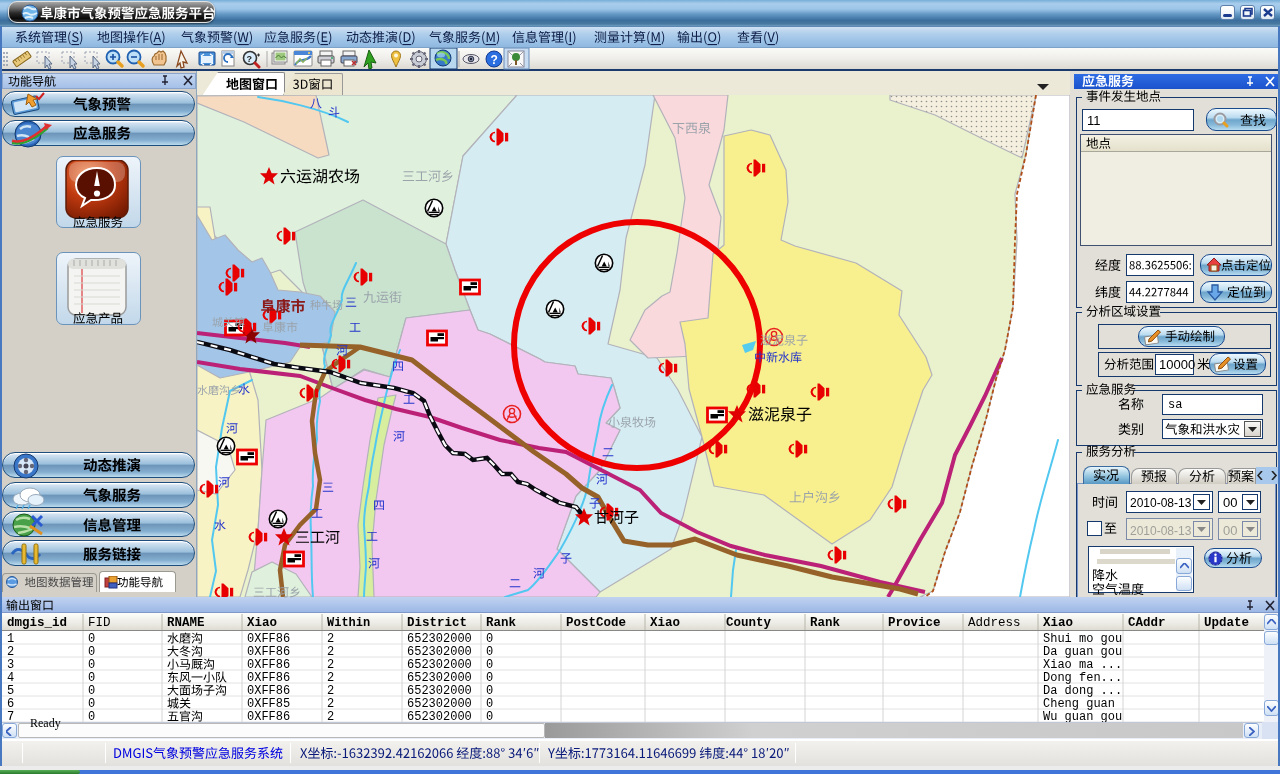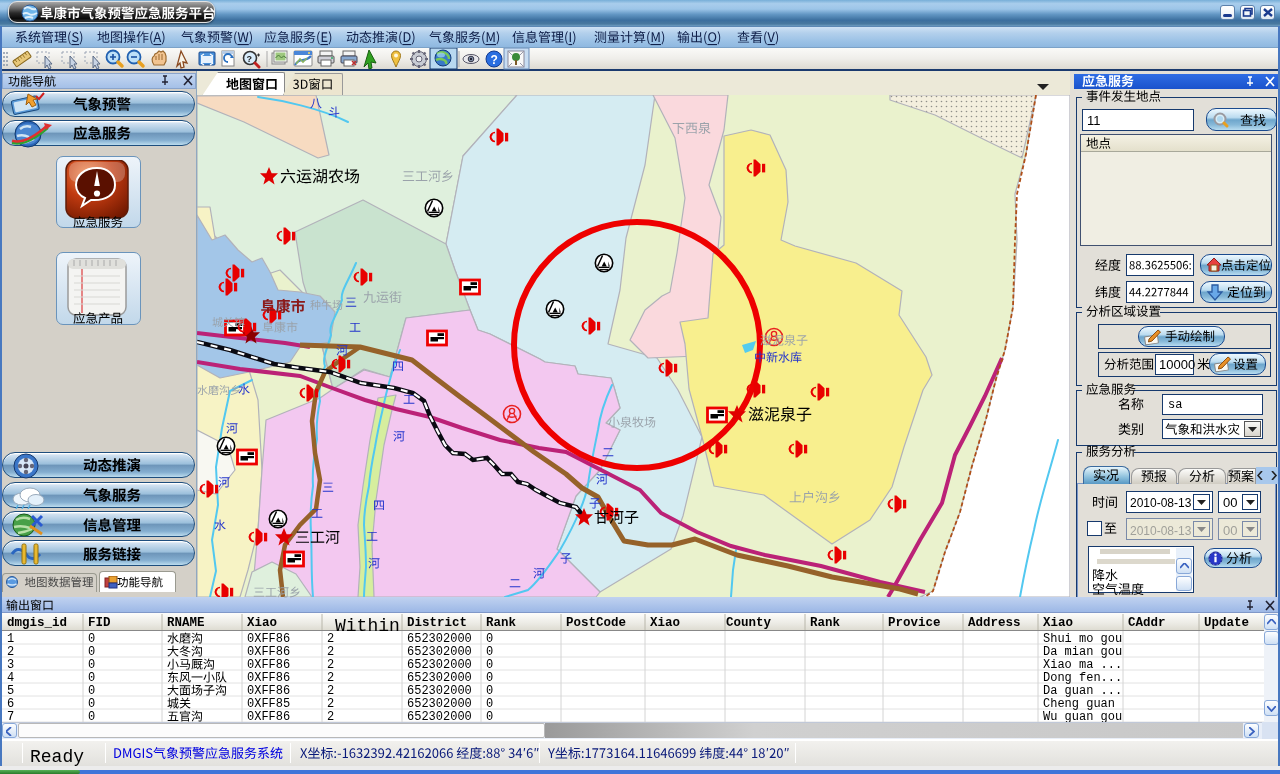--- a/index.html
+++ b/index.html
@@ -497,70 +497,70 @@
       </g>
 <g stroke="#e2e2e2">
         <path d="M0,31 h1264 M0,44 h1264 M0,57 h1264 M0,70 h1264 M0,83 h1264 M0,96 h1264 M0,109 h1264"></path>
       </g>
 <g stroke="#d4d4d4">
         <path d="M83,18 v92 M162,18 v92 M242,18 v92 M322,18 v92 M402,18 v92 M481,18 v92 M561,18 v92 M645,18 v92 M725,18 v92 M805,18 v92 M883,18 v92 M963,18 v92 M1038,18 v92 M1123,18 v92 M1199,18 v92"></path>
       </g>
 </svg>
 <div class="abs mono" id="tbllatin" style="left:0;top:613px;width:1264px;height:110px;font-size:12px;color:#000">
       <span class="abs" style="left:7px;top:3px;font-weight:bold;font-size:12.5px">dmgis_id</span>
-      <span class="abs" style="left:88px;top:3px;font-weight:bold;font-size:12.5px">FID</span>
+      <span class="abs" style="left:88px;top:3px;font-weight:normal;font-size:12.5px">FID</span>
       <span class="abs" style="left:167px;top:3px;font-weight:bold;font-size:12.5px">RNAME</span>
       <span class="abs" style="left:247px;top:3px;font-weight:bold;font-size:12.5px">Xiao</span>
-      <span class="abs" style="left:335px;top:3px;font-weight:normal;font-size:18px">Within</span>
+      <span class="abs" style="left:327px;top:3px;font-weight:bold;font-size:12px">Within</span>
       <span class="abs" style="left:407px;top:3px;font-weight:bold;font-size:12.5px">District</span>
       <span class="abs" style="left:486px;top:3px;font-weight:bold;font-size:12.5px">Rank</span>
       <span class="abs" style="left:566px;top:3px;font-weight:bold;font-size:12.5px">PostCode</span>
       <span class="abs" style="left:650px;top:3px;font-weight:bold;font-size:12.5px">Xiao</span>
       <span class="abs" style="left:726px;top:3px;font-weight:bold;font-size:12.5px">County</span>
       <span class="abs" style="left:810px;top:3px;font-weight:bold;font-size:12.5px">Rank</span>
       <span class="abs" style="left:888px;top:3px;font-weight:bold;font-size:12.5px">Provice</span>
-      <span class="abs" style="left:968px;top:3px;font-weight:bold;font-size:12.5px">Address</span>
+      <span class="abs" style="left:968px;top:3px;font-weight:normal;font-size:12.5px">Address</span>
       <span class="abs" style="left:1043px;top:3px;font-weight:bold;font-size:12.5px">Xiao</span>
       <span class="abs" style="left:1128px;top:3px;font-weight:bold;font-size:12.5px">CAddr</span>
       <span class="abs" style="left:1204px;top:3px;font-weight:bold;font-size:12.5px">Update</span>
       <span class="abs" style="left:7px;top:19px">1</span>
       <span class="abs" style="left:88px;top:19px">0</span>
       <span class="abs" style="left:247px;top:19px">0XFF86</span>
       <span class="abs" style="left:327px;top:19px">2</span>
       <span class="abs" style="left:407px;top:19px">652302000</span>
       <span class="abs" style="left:486px;top:19px">0</span>
       <span class="abs" style="left:1043px;top:19px">Shui mo gou</span>
       <span class="abs" style="left:7px;top:32px">2</span>
       <span class="abs" style="left:88px;top:32px">0</span>
       <span class="abs" style="left:247px;top:32px">0XFF86</span>
       <span class="abs" style="left:327px;top:32px">2</span>
       <span class="abs" style="left:407px;top:32px">652302000</span>
       <span class="abs" style="left:486px;top:32px">0</span>
-      <span class="abs" style="left:1043px;top:32px">Da mian gou</span>
+      <span class="abs" style="left:1043px;top:32px">Da guan gou</span>
       <span class="abs" style="left:7px;top:45px">3</span>
       <span class="abs" style="left:88px;top:45px">0</span>
       <span class="abs" style="left:247px;top:45px">0XFF86</span>
       <span class="abs" style="left:327px;top:45px">2</span>
       <span class="abs" style="left:407px;top:45px">652302000</span>
       <span class="abs" style="left:486px;top:45px">0</span>
       <span class="abs" style="left:1043px;top:45px">Xiao ma ...</span>
       <span class="abs" style="left:7px;top:58px">4</span>
       <span class="abs" style="left:88px;top:58px">0</span>
       <span class="abs" style="left:247px;top:58px">0XFF86</span>
       <span class="abs" style="left:327px;top:58px">2</span>
       <span class="abs" style="left:407px;top:58px">652302000</span>
       <span class="abs" style="left:486px;top:58px">0</span>
       <span class="abs" style="left:1043px;top:58px">Dong fen...</span>
       <span class="abs" style="left:7px;top:71px">5</span>
       <span class="abs" style="left:88px;top:71px">0</span>
       <span class="abs" style="left:247px;top:71px">0XFF86</span>
       <span class="abs" style="left:327px;top:71px">2</span>
       <span class="abs" style="left:407px;top:71px">652302000</span>
       <span class="abs" style="left:486px;top:71px">0</span>
-      <span class="abs" style="left:1043px;top:71px">Da guan ...</span>
+      <span class="abs" style="left:1043px;top:71px">Da dong ...</span>
       <span class="abs" style="left:7px;top:84px">6</span>
       <span class="abs" style="left:88px;top:84px">0</span>
       <span class="abs" style="left:247px;top:84px">0XFF85</span>
       <span class="abs" style="left:327px;top:84px">2</span>
       <span class="abs" style="left:407px;top:84px">652302000</span>
       <span class="abs" style="left:486px;top:84px">0</span>
       <span class="abs" style="left:1043px;top:84px">Cheng guan</span>
       <span class="abs" style="left:7px;top:97px">7</span>
       <span class="abs" style="left:88px;top:97px">0</span>
       <span class="abs" style="left:247px;top:97px">0XFF86</span>
@@ -587,21 +587,21 @@
 <div class="abs" style="left:18px;top:723px;width:527px;height:15px;border-radius:2px;border:1px solid #b8b8b8;background:#fcfcfc;position:absolute"></div>
 <div class="abs" style="left:545px;top:723px;width:698px;height:15px;background:linear-gradient(90deg,#9a9a9a,#d0d0d0 30%,#c8c8c8);position:absolute"></div>
 <div class="abs" style="left:1244px;top:723px;width:15px;height:15px;border-radius:3px;border:1px solid #88a8d8;background:linear-gradient(180deg,#fdfeff,#cfe0f4);position:absolute"></div>
 <svg class="abs" style="left:1249px;top:727px" width="6" height="9">
       <path d="M0,0 L5,4.5 L0,9" fill="none" stroke="#3a62c0" stroke-width="1.8"></path>
     </svg>
 <div class="abs" style="left:1262px;top:722px;width:18px;height:17px;background:#d8e2f2;position:absolute"></div>
 <div class="abs" id="statusbar"></div>
 <div class="abs" style="left:0;top:26px;width:2px;height:740px;background:#4878c0"></div>
 <div class="abs" style="left:1278px;top:26px;width:2px;height:740px;background:#4878c0"></div>
-<div class="abs mono" style="left:30px;top:747px;font-family:Liberation Mono, monospace;font-size:18px">Ready</div>
+<div class="abs mono" style="left:30px;top:716px;font-family:Liberation Serif, serif;font-size:12px">Ready</div>
 <div class="abs" style="left:22px;top:743px;width:1px;height:20px;background:#c8c8c4;border-right:1px solid #fff"></div>
 <div class="abs" style="left:105px;top:743px;width:1px;height:20px;background:#c8c8c4;border-right:1px solid #fff"></div>
 <div class="abs" style="left:290px;top:743px;width:1px;height:20px;background:#c8c8c4;border-right:1px solid #fff"></div>
 <div class="abs" style="left:539px;top:743px;width:1px;height:20px;background:#c8c8c4;border-right:1px solid #fff"></div>
 <div class="abs" style="left:795px;top:743px;width:1px;height:20px;background:#c8c8c4;border-right:1px solid #fff"></div>
 <div class="abs" id="greystrip"></div>
 <div class="abs" id="taskbar"></div>
 <div class="abs" style="left:0;top:770px;width:80px;height:4px;background:linear-gradient(180deg,#58b058,#2a7a2a);border-radius:0 3px 3px 0"></div>
 <svg id="cjk" width="1280" height="774" viewBox="0 0 1280 774">
       <defs>

